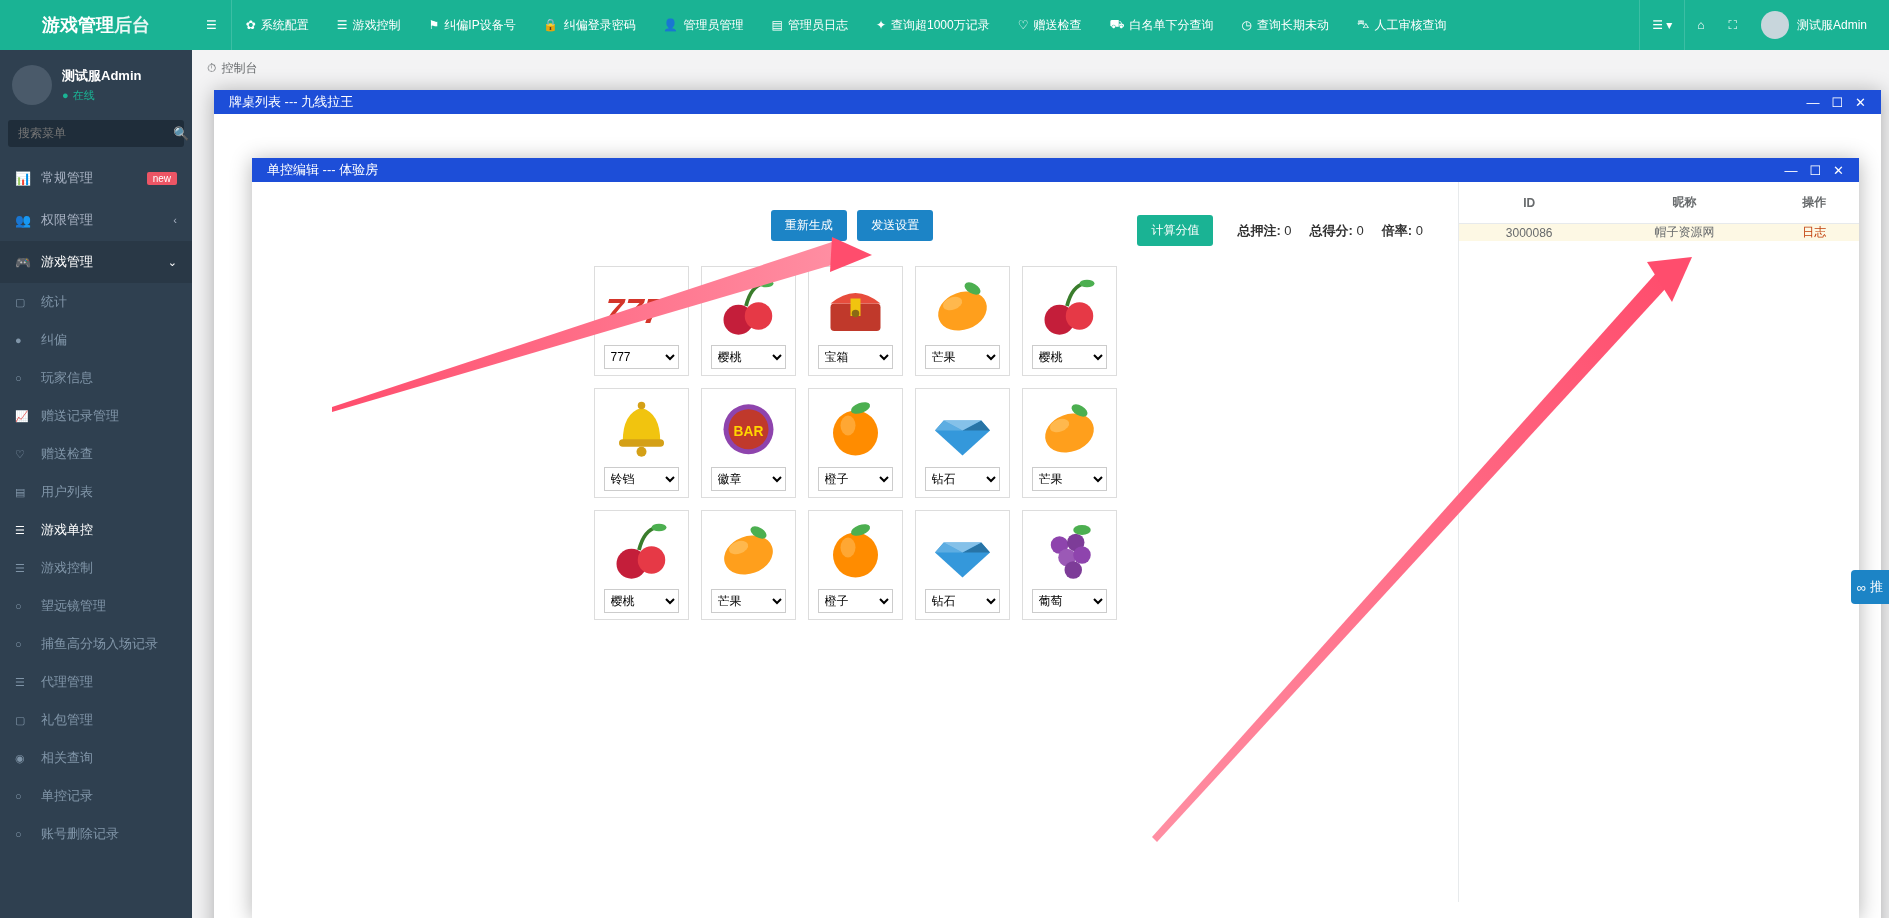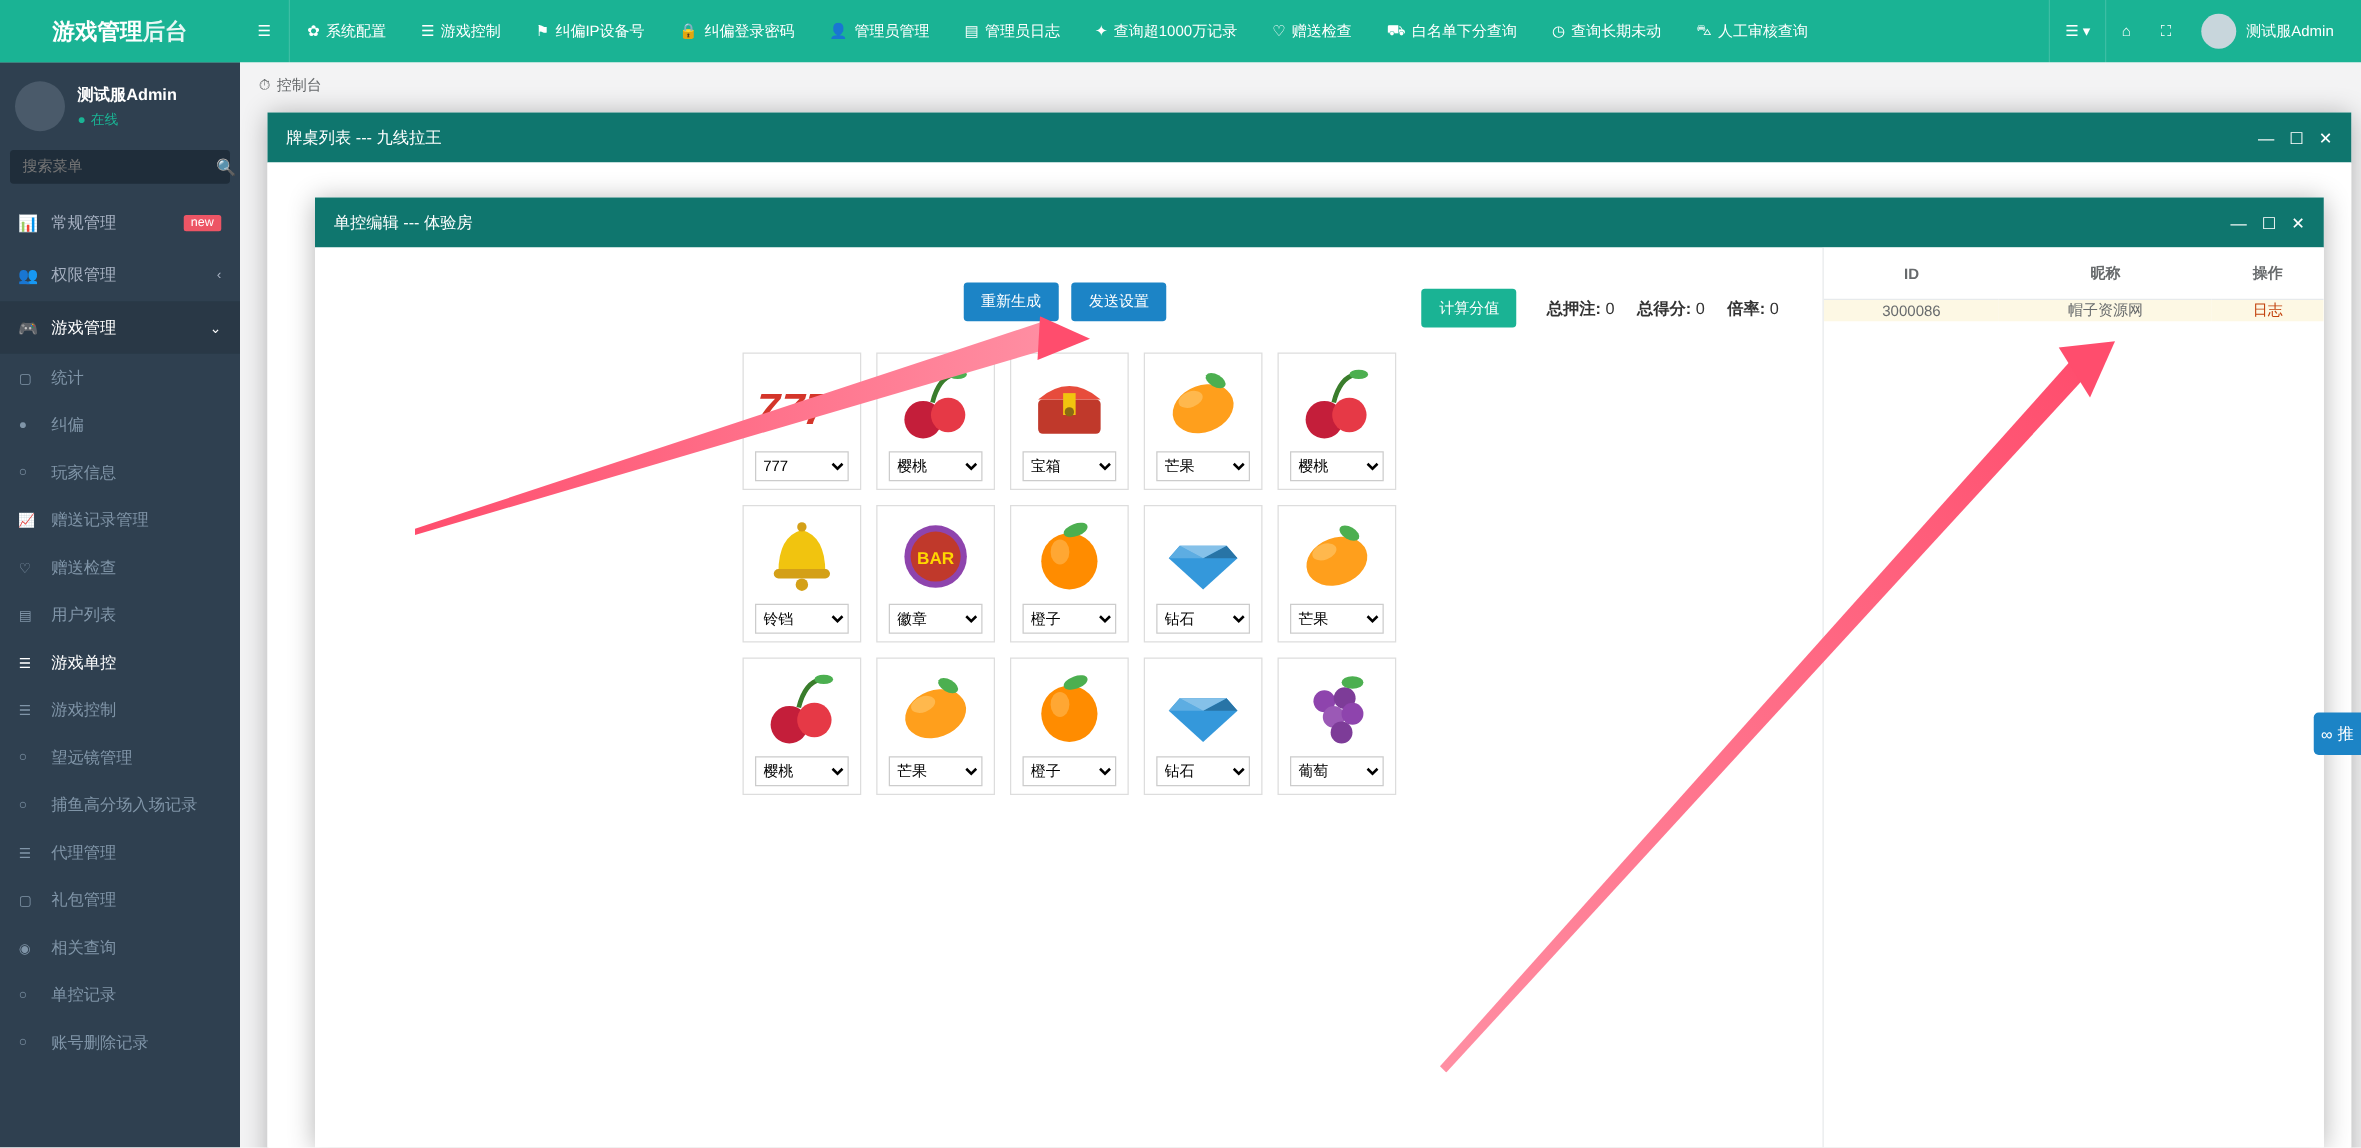--- a/index.html
+++ b/index.html
@@ -28,21 +28,21 @@
 .menu-item .mi-icon{width:18px;margin-right:8px;font-size:13px}
 .menu-item .arrow{margin-left:auto;font-size:11px}
 .menu-badge{background:#ed5565;color:#fff;font-size:10px;padding:1px 6px;border-radius:2px;margin-left:auto}
 .submenu-item{display:flex;align-items:center;padding:10px 15px 10px 15px;font-size:13px;cursor:pointer;color:#8095a8}
 .submenu-item.active{color:#fff}
 .submenu-item .mi-icon{width:18px;margin-right:8px;font-size:11px}
 .content{position:absolute;left:192px;top:50px;right:0;bottom:0;background:#f3f3f4}
 .breadcrumb{padding:10px 15px;font-size:12px;color:#676a6c}
 .breadcrumb .bc-icon{margin-right:5px}
 .dialog{position:absolute;background:#fff;box-shadow:0 2px 20px rgba(0,0,0,.3)}
-.dialog-hdr{height:40px;background:#0f766e;display:flex;align-items:center;color:#fff;padding:6px 15px;font-size:13px}
+.dialog-hdr{height:24px;background:#1d4ed8;display:flex;align-items:center;color:#fff;padding:6px 15px;font-size:13px}
 .dialog-ctrls{margin-left:auto;display:flex;gap:12px}
 .dialog-ctrls span{cursor:pointer;font-size:13px}
 .dialog-body{background:#fff;position:relative}
 .dlg1{left:22px;top:40px;right:8px;height:850px}
 .dlg1 .dialog-body{padding:50px 30px;height:calc(100% - 40px)}
 .dlg2{left:60px;top:108px;right:30px;height:760px}
 .dlg2 .dialog-body{height:calc(100% - 40px);display:flex;overflow:auto;padding:0}
 .main-panel{flex:1;padding:28px 35px;position:relative;border-right:1px solid #e7eaec}
 .side-panel{width:400px;padding:0;background:#fff}
 .btn{display:inline-block;padding:7px 14px;font-size:12px;border-radius:3px;cursor:pointer;border:none;margin-right:6px}

